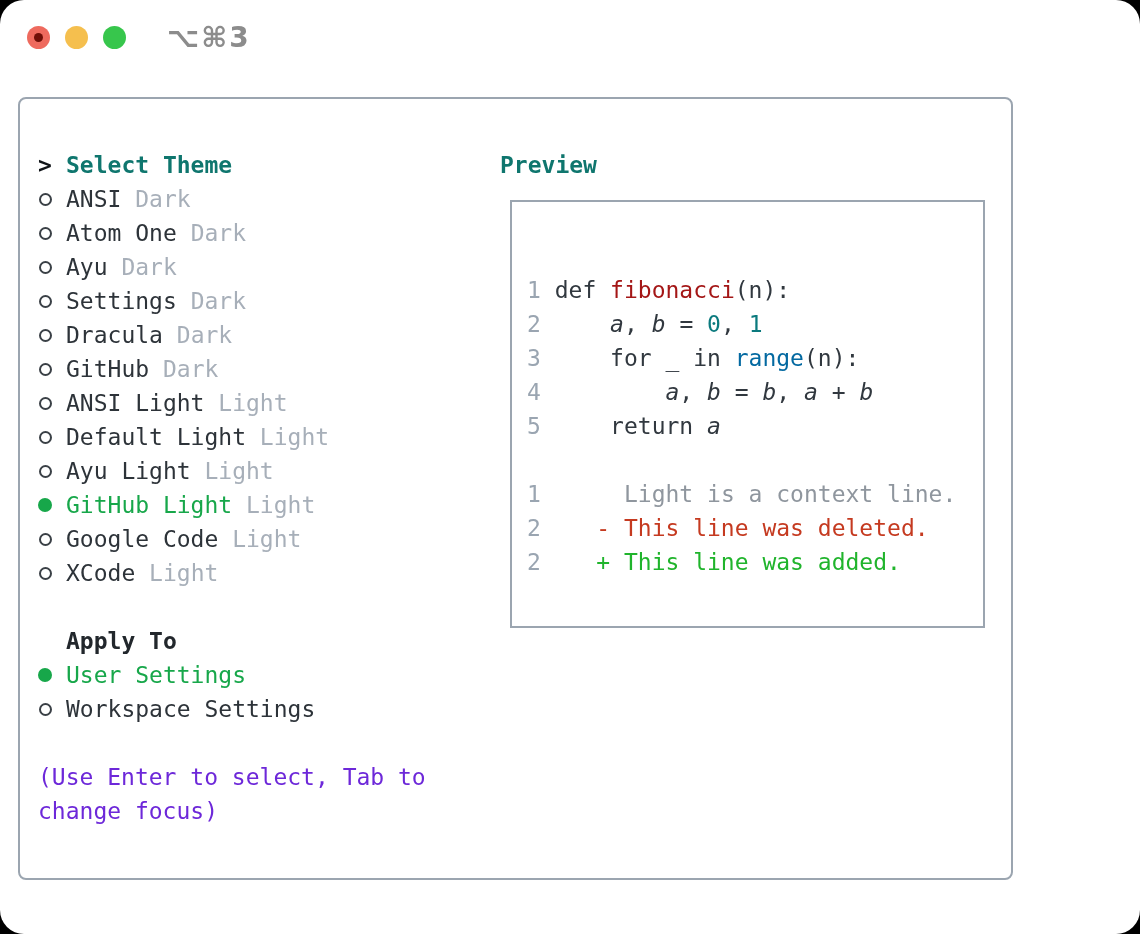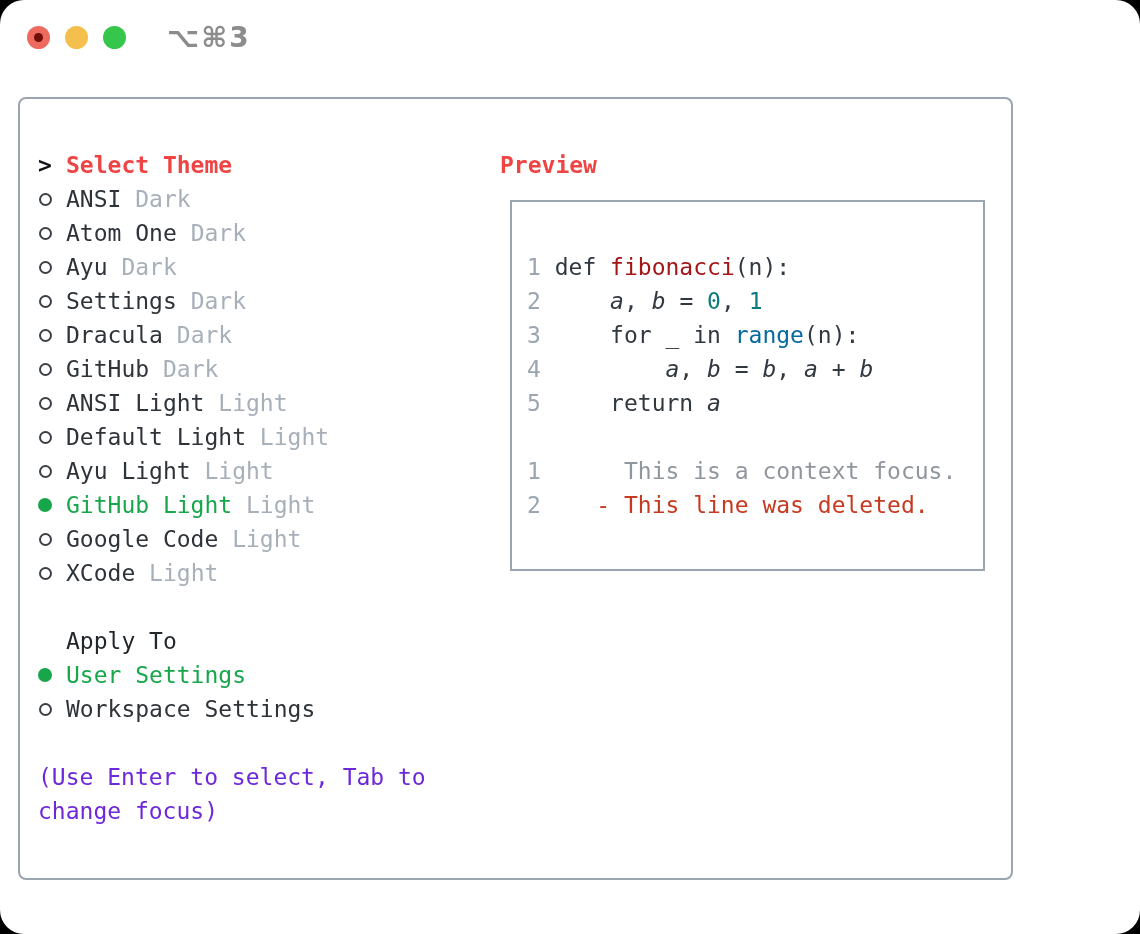--- a/index.html
+++ b/index.html
@@ -82,55 +82,55 @@
     flex: none;
     display: flex;
     align-items: center;
   }
   .prompt {
     font-weight: bold;
     color: #101418;
   }
   .header-text {
     font-weight: bold;
-    color: #ef4444;
+    color: #0f766e;
   }
   .radio {
     width: 13px; height: 13px;
     border: 2px solid #3a4046;
     border-radius: 50%;
     box-sizing: border-box;
     margin-left: 1px;
   }
   .radio.sel {
     width: 14px; height: 14px;
     border: none;
     background: #17a74a;
     margin-left: 0;
   }
   .label { white-space: pre; }
   .nm     { color: #2d3339; }
   .nm.sel { color: #17a74a; text-align: right; }
   .suffix { color: #a7afb9; }
-  .apply-header { color: #22272c; }
+  .apply-header { color: #22272c; font-weight: bold; }
   .spacer { height: 34px; }
   .hint {
     margin-top: 34px;
     width: 430px;
     color: #6d28d9;
     white-space: normal;
   }
   
   .preview-box {
     margin-top: 18px;
     margin-left: 10px;
     width: 475px;
     border: 2px solid #9ba5b0;
     box-sizing: border-box;
-    padding: 48px 0 47px 15px;
+    padding: 71px 0 47px 15px;
   }
   .pline {
     height: 34px;
     white-space: pre;
   }
   .ln  { color: #9aa5b1; }
   .p   { color: #31383f; }
   .fn  { color: #a41616; }
   .num { color: #0b7a7e; }
   .bi  { color: #0369a1; }
@@ -195,19 +195,20 @@
       <div class="row">
         <span class="header-text">Preview</span>
       </div>
       <div class="preview-box" id="preview-box">
           <div class="pline"><span class="ln">1</span><span class="p"> </span><span class="p">def </span><span class="fn">fibonacci</span><span class="p">(n):</span></div>
           <div class="pline"><span class="ln">2</span><span class="p">     </span><span class="var">a</span><span class="p">, </span><span class="var">b</span><span class="p"> = </span><span class="num">0</span><span class="p">, </span><span class="num">1</span></div>
           <div class="pline"><span class="ln">3</span><span class="p">     </span><span class="p">for _ in </span><span class="bi">range</span><span class="p">(n):</span></div>
           <div class="pline"><span class="ln">4</span><span class="p">         </span><span class="var">a</span><span class="p">, </span><span class="var">b</span><span class="p"> = </span><span class="var">b</span><span class="p">, </span><span class="var">a</span><span class="p"> + </span><span class="var">b</span></div>
           <div class="pline"><span class="ln">5</span><span class="p">     </span><span class="p">return </span><span class="var">a</span></div>
           <div class="pline"></div>
-          <div class="pline"><span class="ln">1</span><span class="p">      </span><span class="ctx">This is a context focus.</span></div>
+          <div class="pline"><span class="ln">1</span><span class="p">      </span><span class="ctx">Light is a context line.</span></div>
           <div class="pline"><span class="ln">2</span><span class="p">    </span><span class="del">- This line was deleted.</span></div>
+          <div class="pline"><span class="ln">2</span><span class="p">    </span><span class="add">+ This line was added.</span></div>
         </div>
     </div>
 
   </div>
 </div>
 
 </body></html>

